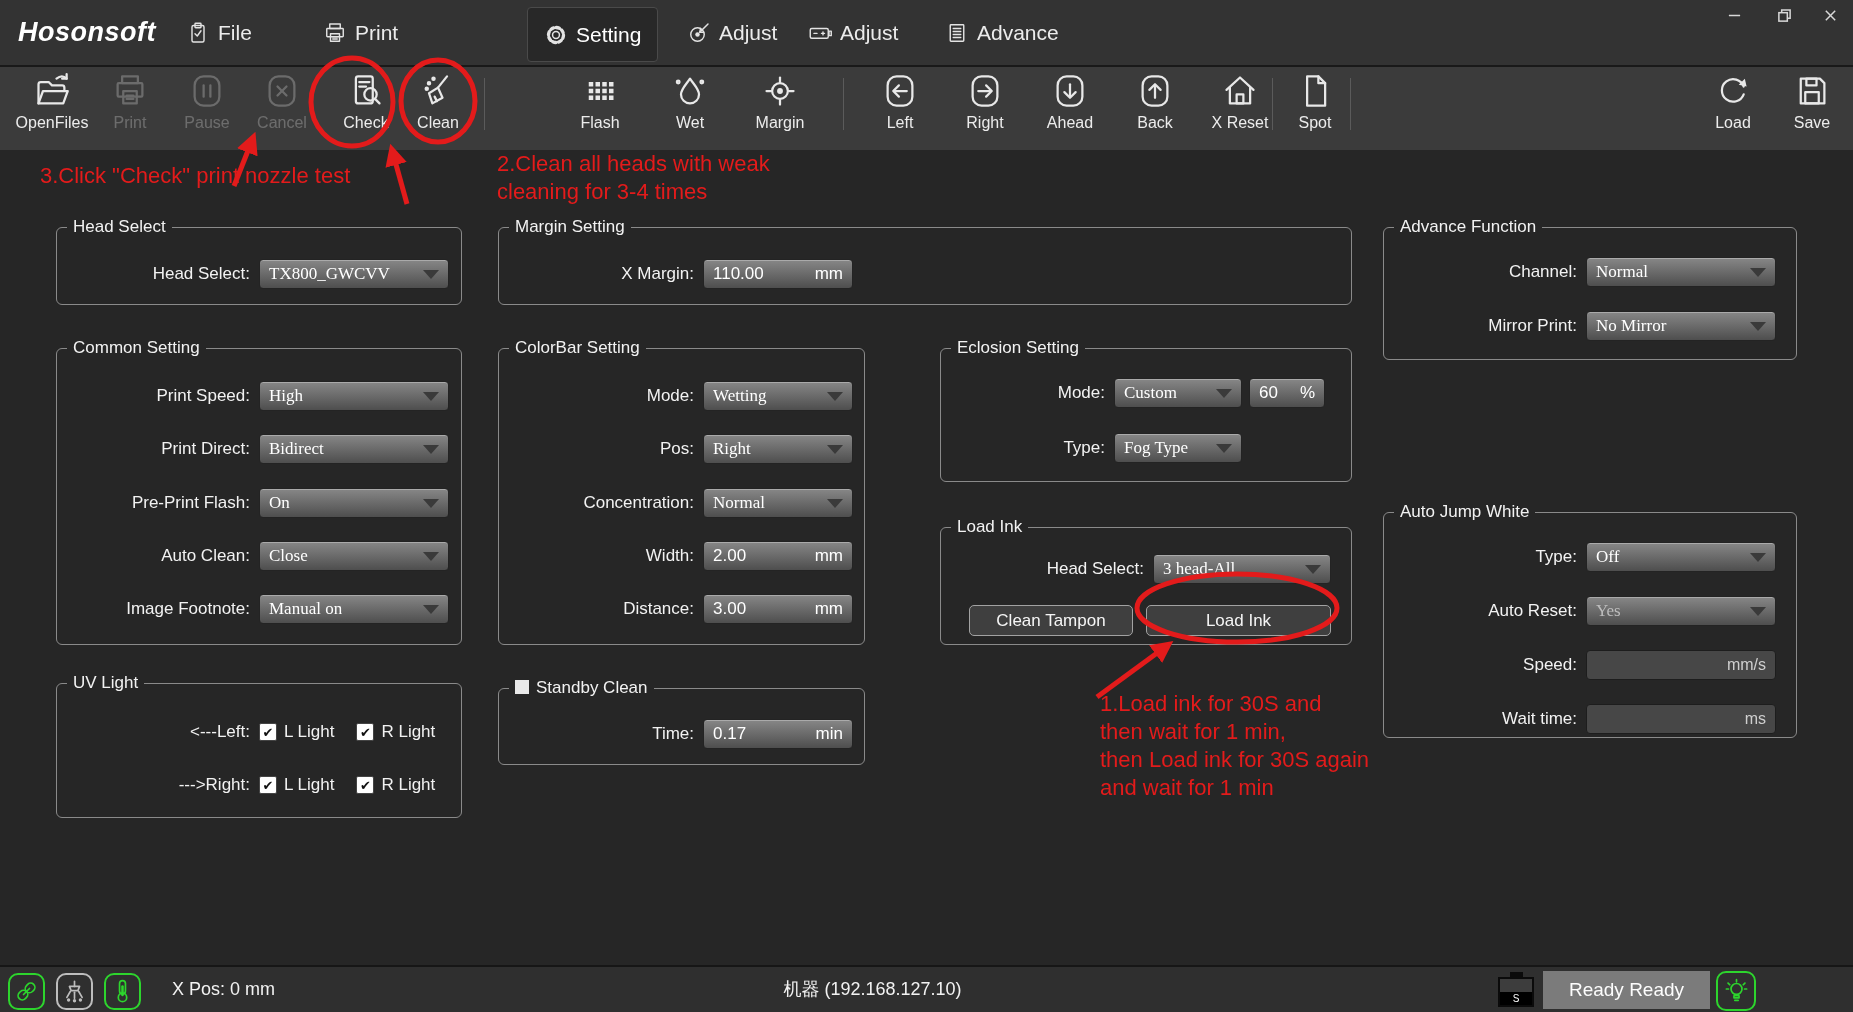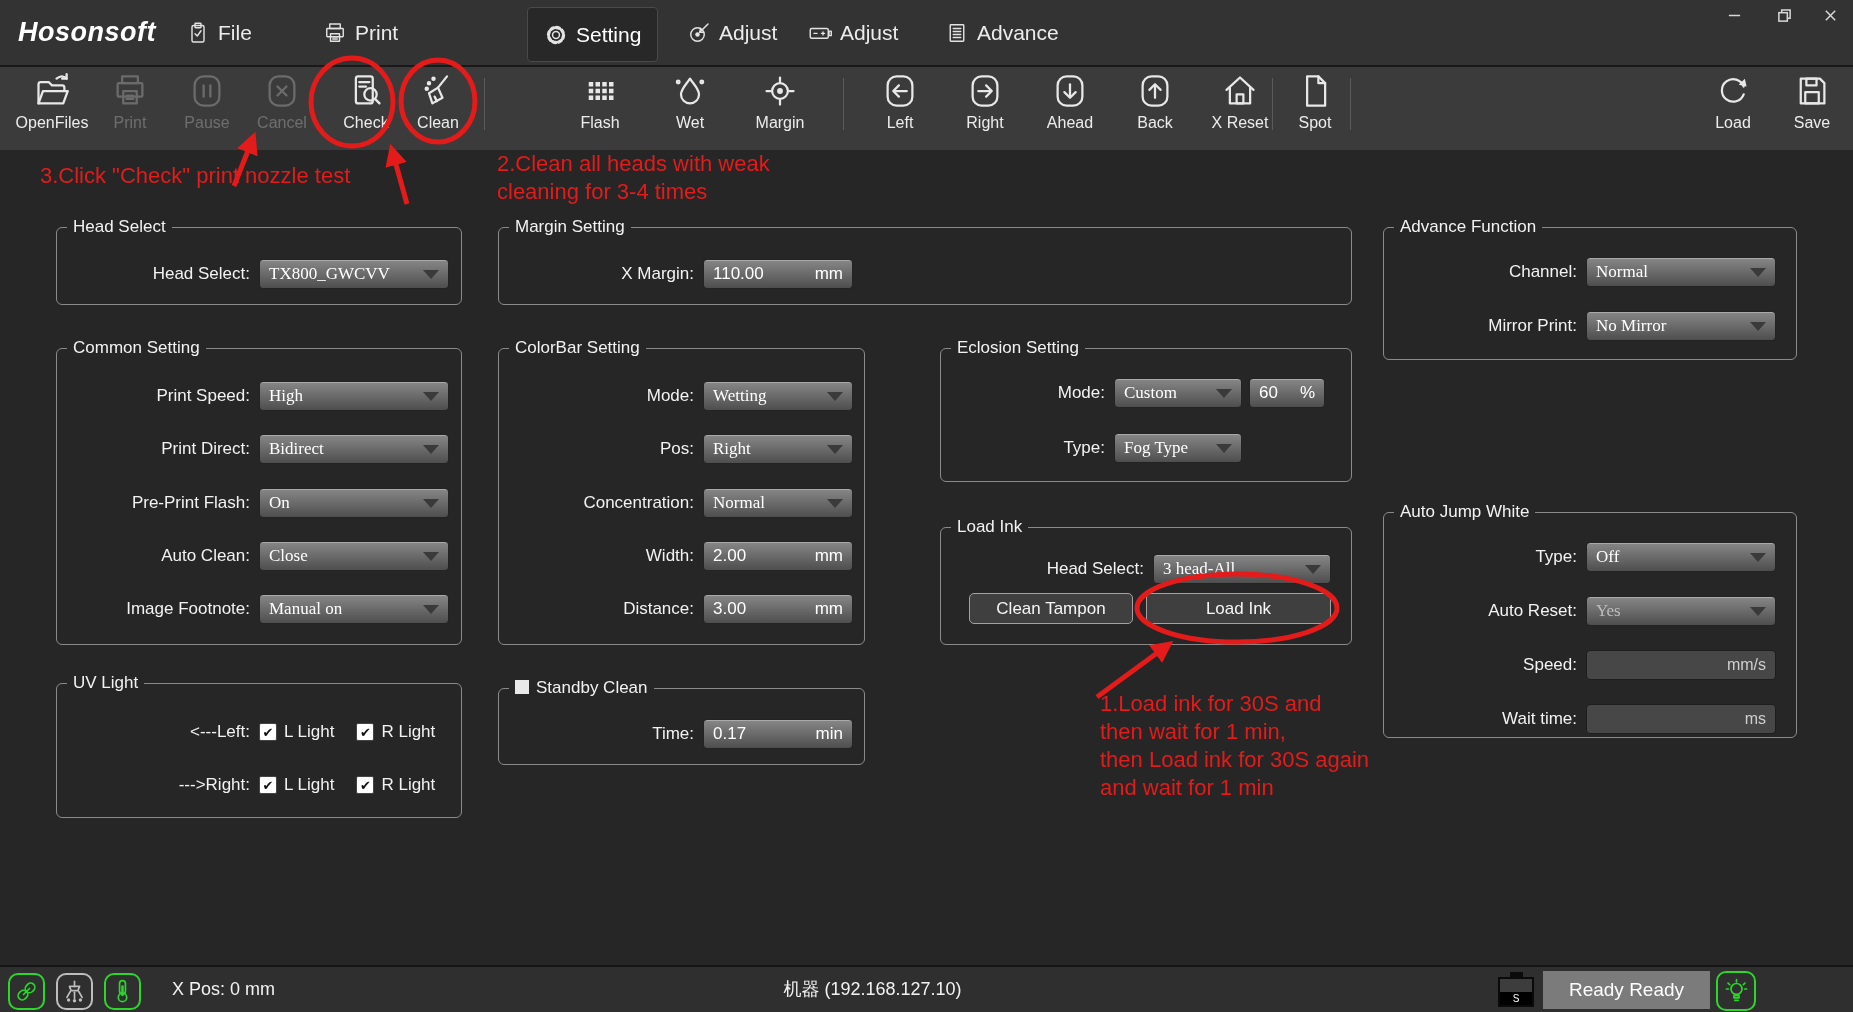--- a/index.html
+++ b/index.html
@@ -37,21 +37,21 @@
        box-shadow:inset 0 1px 0 rgba(255,255,255,.3);
        display:flex;align-items:center;padding:0 9px;color:#fff;font-size:17px;}
   .dd .val{flex:1;white-space:nowrap;overflow:hidden;font-family:Liberation Serif, serif;}
   .caret{width:0;height:0;border-left:8px solid transparent;border-right:8px solid transparent;
          border-top:9px solid #3a3a3a;margin-left:4px;flex:none;}
   .fld .u{margin-left:auto;color:#fff;}
   .fldd{background:#474747;box-shadow:none;border-color:#1d1d1d;}
   .fldd .u{color:#cfcfcf;font-size:16px;}
   .dim{color:#bdbdbd;}
   .btn{position:absolute;height:31px;background:#3f3f3f;border:1px solid #a2a2a2;border-radius:5px;
-       color:#f5f5f5;font-size:17px;display:flex;align-items:center;justify-content:center;box-sizing:border-box;}
+       color:#f5f5f5;font-size:17px;display:flex;align-items:center;justify-content:center;box-sizing:border-box;margin-top:12px;}
   .cb{width:16px;height:16px;background:#fff;border:1px solid #444;display:inline-flex;align-items:center;
       justify-content:center;border-radius:2px;flex:none;}
   .ck{font-size:13px;color:#101010;line-height:1;font-family:"DejaVu Sans",sans-serif;}
   .cblabel{font-size:17px;color:#f2f2f2;margin:0 0 0 7px;}
   .sq{width:14px;height:14px;background:#e9e9e9;display:inline-block;margin-right:7px;vertical-align:-1px;}
   
   .note{position:absolute;color:#e31b1b;font-size:22px;line-height:28px;white-space:pre-line;}
   .overlay{position:absolute;left:0;top:0;pointer-events:none;}
   
   .statusbar{position:absolute;left:0;top:965px;width:1853px;height:47px;background:#2f2f2f;border-top:2px solid #161616;box-sizing:border-box;}

